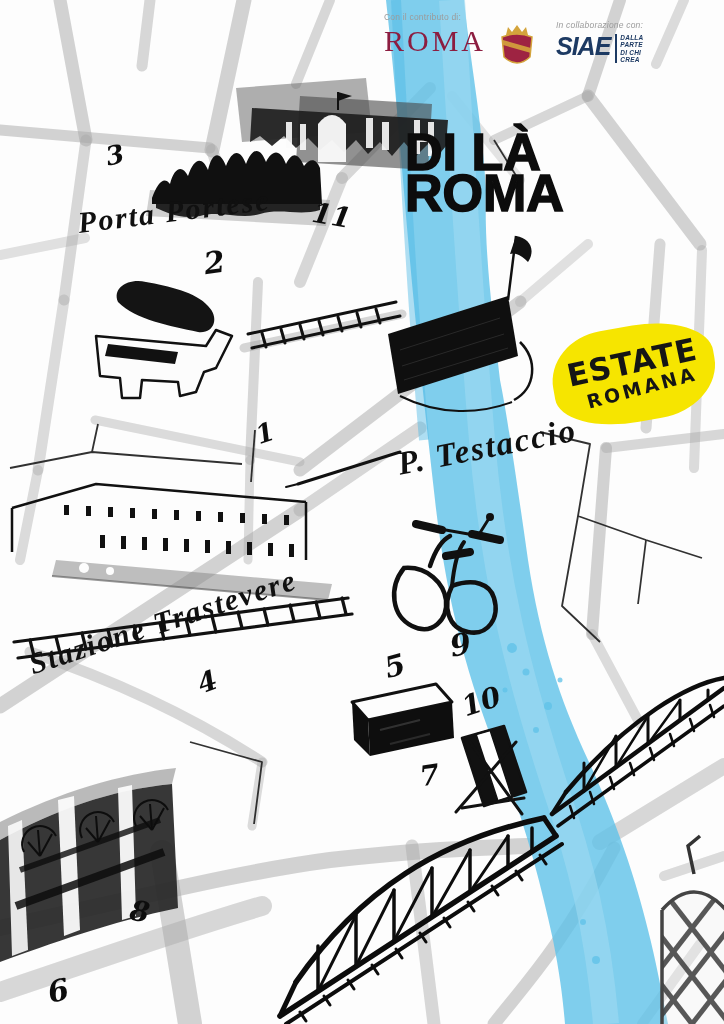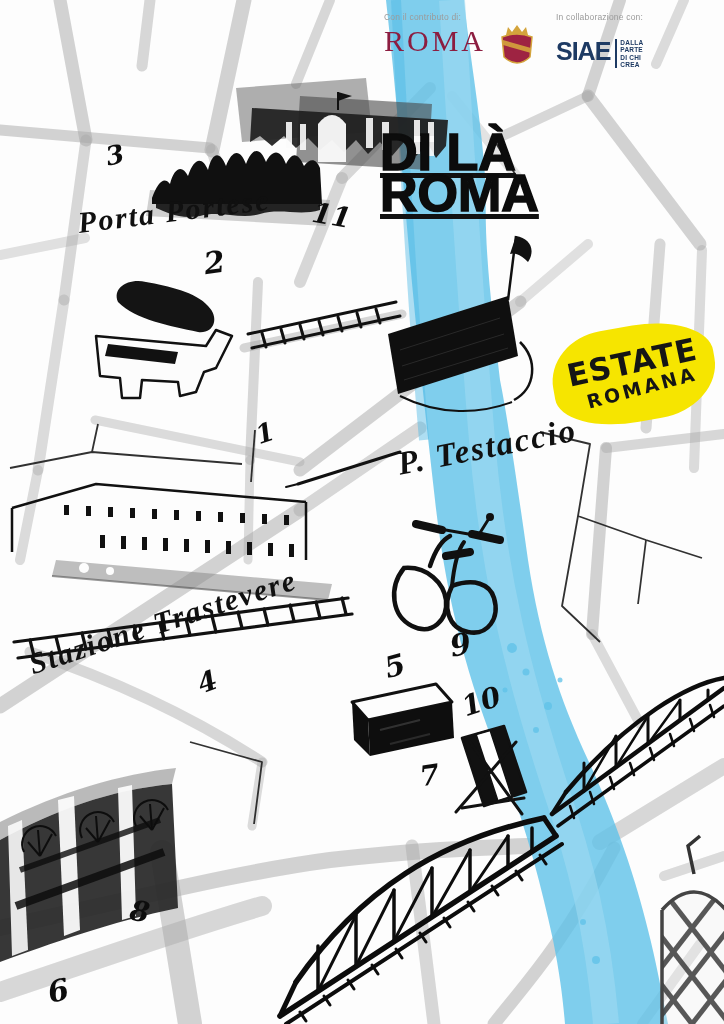--- a/index.html
+++ b/index.html
@@ -10,28 +10,28 @@
   .map-art{position:absolute;inset:0;width:724px;height:1024px;}
 
   
   .hdr{position:absolute;top:12px;left:384px;right:0;height:70px;}
   .hdr-cap{font-size:8.5px;color:#9b9b9b;letter-spacing:.2px;}
   .hdr-left{position:absolute;left:0;top:0;}
   .roma-row{display:flex;align-items:flex-start;margin-top:3px;}
   .roma-logo{font-family:"Liberation Serif",serif;font-size:30px;line-height:32px;
     color:#8c1d40;letter-spacing:3px;font-weight:400;}
   .roma-crest{margin-left:14px;margin-top:-2px;}
-  .hdr-right{position:absolute;left:172px;top:0;}
-  .siae-row{display:flex;align-items:flex-start;margin-top:17px;}
+  .hdr-right{position:absolute;left:172px;top:8px;font-style:italic;}
+  .siae-row{display:flex;align-items:flex-start;margin-top:4px;}
   .siae-logo{font-size:25px;line-height:24px;font-weight:bold;color:#1d3a63;letter-spacing:-1px;}
   .siae-tag{margin-left:5px;border-left:2px solid #1d3a63;padding-left:3px;
     font-size:6.5px;line-height:1.12;font-weight:bold;color:#1d3a63;letter-spacing:.2px;}
 
   
-  .title-block{position:absolute;left:380px;top:130px;width:220px;text-decoration:underline;}
+  .title-block{position:absolute;left:405px;top:130px;width:220px;}
   .title-line{font-size:52px;line-height:38px;font-weight:bold;letter-spacing:0px;
     color:#0c0c0c;-webkit-text-stroke:1.6px #0c0c0c;padding-top:3px;}
   .subtitle{margin-top:9px;font-size:11px;font-weight:bold;color:#0c0c0c;letter-spacing:.1px;}
   .subtitle div{margin-bottom:3px;}
 
   
   .badge{position:absolute;left:552px;top:326px;width:164px;height:96px;
     background:#f6e500;transform:rotate(-10deg);
     border-radius:34% 46% 38% 48% / 50% 40% 52% 38%;
     display:flex;flex-direction:column;align-items:center;justify-content:center;}

